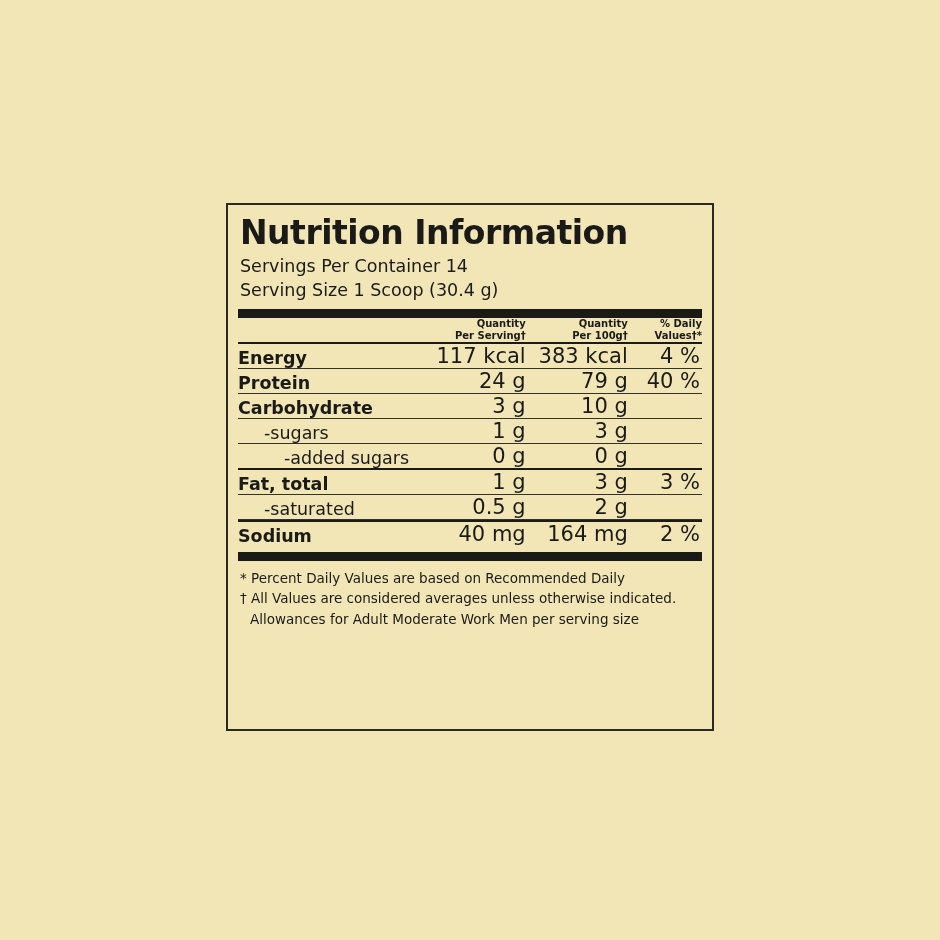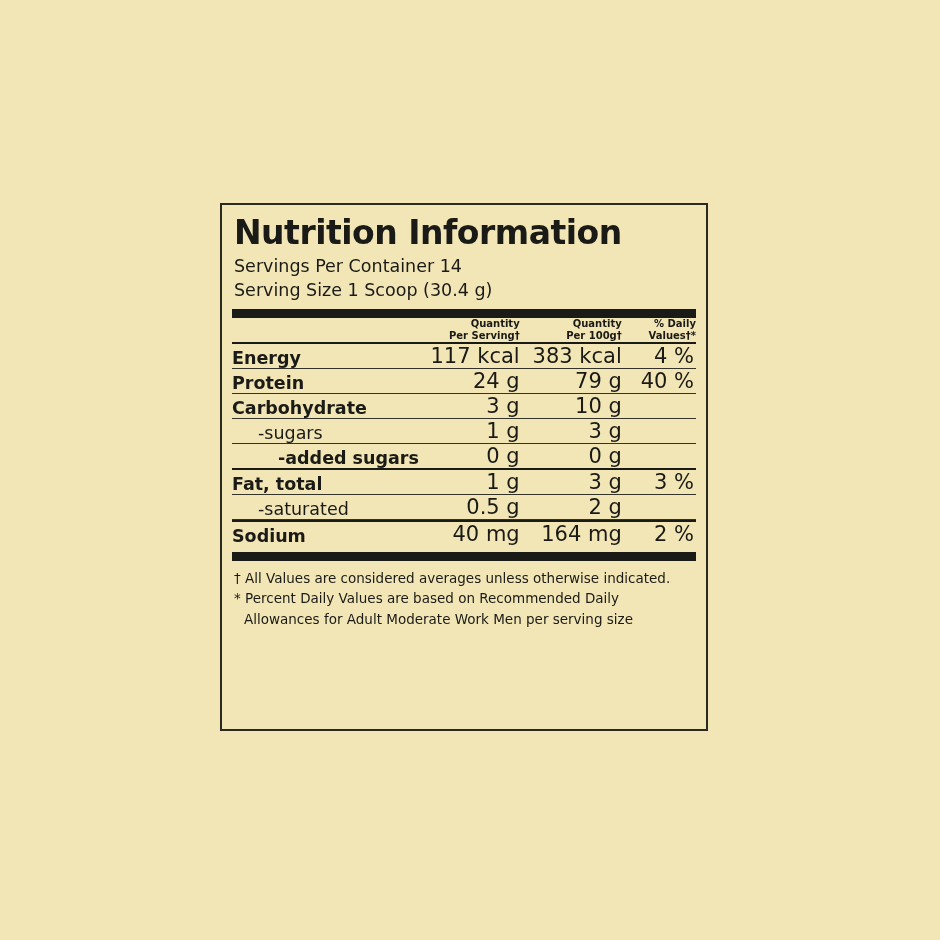--- a/index.html
+++ b/index.html
@@ -10,21 +10,21 @@
     width: 940px;
     height: 940px;
     background: #f2e6b6;
     font-family: "DejaVu Sans", sans-serif;
     color: #1a1a16;
     overflow: hidden;
   }
 
   #panel {
     position: absolute;
-    left: 220px;
+    left: 226px;
     top: 203px;
     width: 488px;
     height: 528px;
     background: #f2e6b6;
     border: 2px solid #2a2a22;
     box-sizing: border-box;
     padding: 8px 10px 0 10px;
   }
 
   .title {
@@ -76,21 +76,21 @@
     font-weight: bold;
     text-align: left;
     padding: 4px 0 4px 2px;
     white-space: nowrap;
   }
   .rowname.sub {
     font-weight: normal;
     padding-left: 26px;
   }
   .rowname.sub2 {
-    font-weight: bold;
+    font-weight: normal;
     padding-left: 46px;
   }
   .val {
     font-size: 21px;
     text-align: right;
     padding: 4px 0 4px 0;
     white-space: nowrap;
   }
   .val.dv { padding-right: 2px; }
 
@@ -247,18 +247,18 @@
         <td class="val">164 mg</td>
         <td class="val dv">2 %</td>
       </tr>
 
     </tbody>
   </table>
 
   <div class="rule-thick"></div>
 
   <div class="footnotes">
+    <div class="fn">* Percent Daily Values are based on Recommended Daily</div>
     <div class="fn">† All Values are considered averages unless otherwise indicated.</div>
-    <div class="fn">* Percent Daily Values are based on Recommended Daily</div>
     <div class="fn cont">Allowances for Adult Moderate Work Men per serving size</div>
   </div>
 
 </div>
 
 </body></html>

